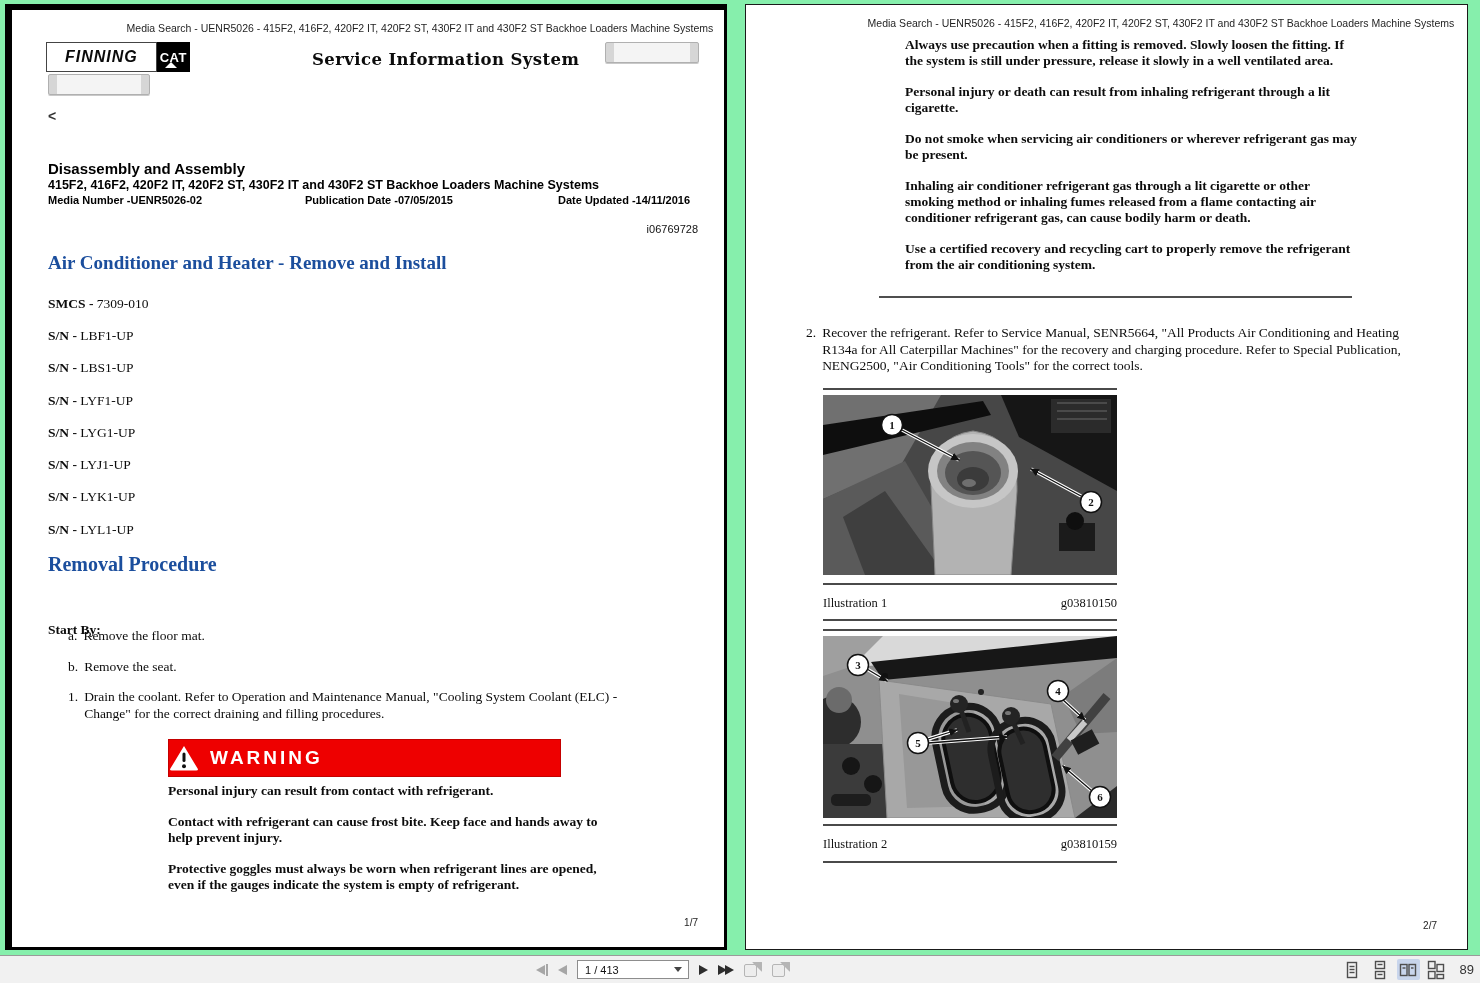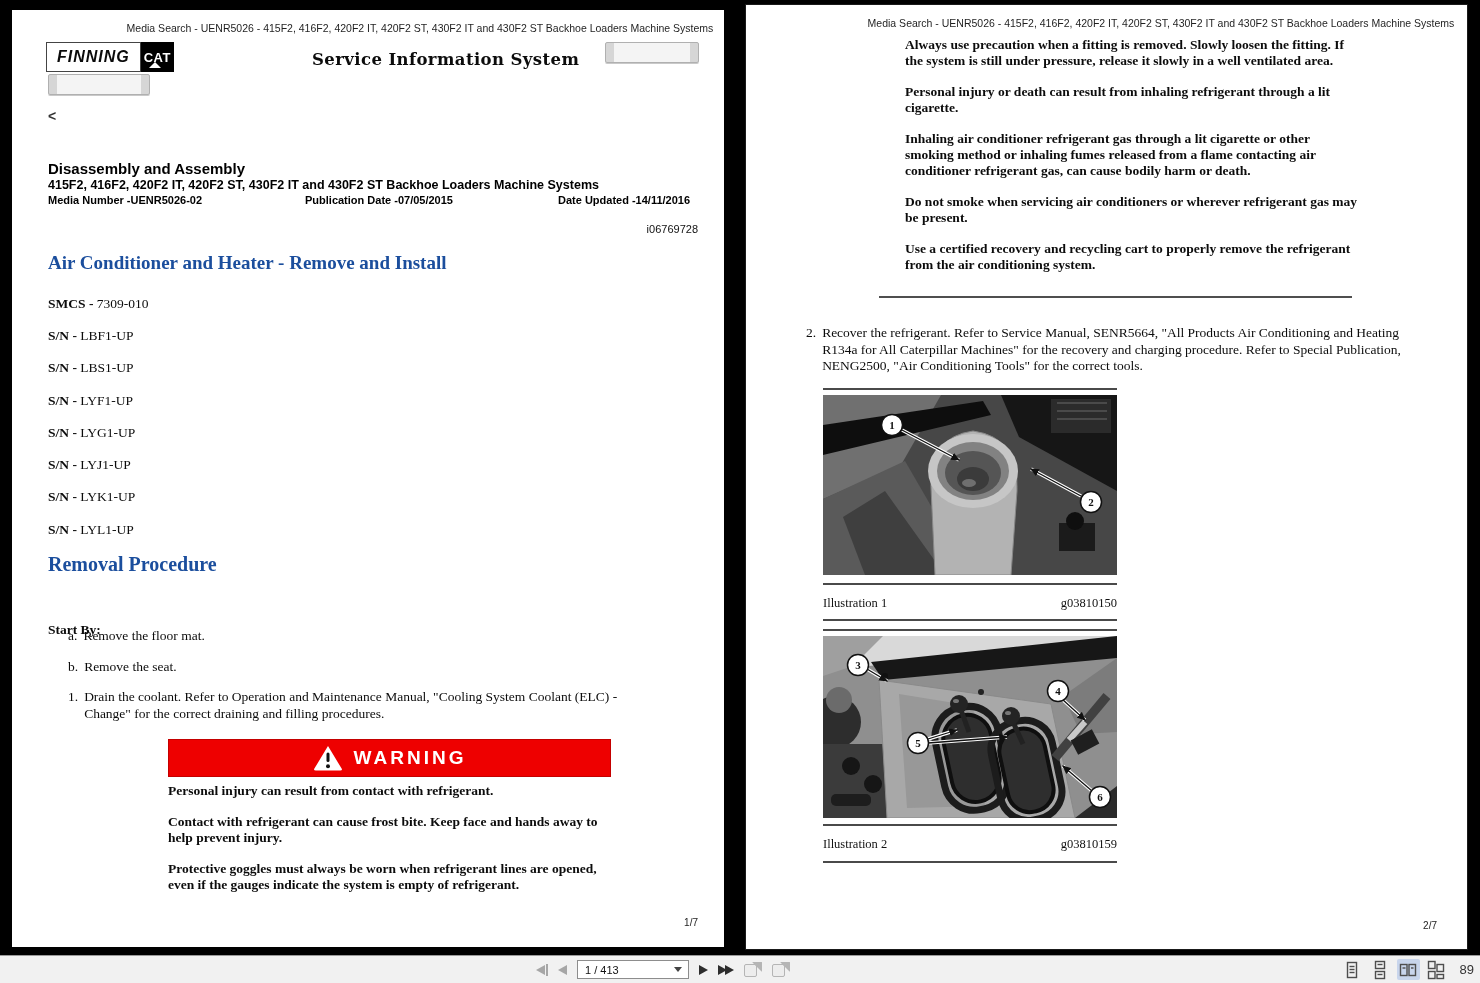--- a/index.html
+++ b/index.html
@@ -1,43 +1,43 @@
 <!DOCTYPE html>
 <html><head>
 <meta charset="utf-8">
 <style>
   html,body{margin:0;padding:0}
   body{width:1480px;height:983px;font-family:"Liberation Serif",serif;background:#9d9d9d}
-  .viewer{position:relative;width:1480px;height:983px;background:#000000;overflow:hidden}
+  .viewer{position:relative;width:1480px;height:983px;background:#86efac;overflow:hidden}
   .abs{position:absolute}
   .page{position:absolute;background:#fff;box-sizing:border-box;top:4px;height:946px}
   #pageL{left:5px;width:722px;border:3px solid #000;border-left-width:7px;border-top-width:6px}
   #pageR{left:745px;width:723px;border:1px solid #1a1a1a}
   .hdr{font-family:"Liberation Sans",sans-serif;font-size:10.5px;color:#1f1f1f;text-align:center;top:12px;white-space:nowrap}
   
   .logo{left:34px;top:32px;height:30px;display:flex;align-items:stretch}
-  .finning{display:flex;align-items:center;padding:0 10px;border:1px solid #444;background:#fff;
+  .finning{display:flex;align-items:center;padding:0 18px;border:1px solid #444;background:#fff;
            font-family:"Liberation Sans",sans-serif;font-weight:bold;font-style:italic;font-size:16px;letter-spacing:1px;color:#0a0a0a}
   .catbox{position:relative;width:33px;background:#000;color:#fff;display:flex;align-items:center;justify-content:center;
           font-family:"Liberation Sans",sans-serif;font-weight:bold;font-size:13px;letter-spacing:.5px}
   .cat-tri{position:absolute;left:8px;bottom:4px;width:0;height:0;border-left:6px solid transparent;border-right:6px solid transparent;border-bottom:6px solid #fff}
   .sis{left:300px;top:40px;font-family:"DejaVu Serif",serif;font-weight:bold;font-size:16.5px;letter-spacing:.4px;color:#0c0c0c}
   .btn{height:19px;background:linear-gradient(90deg,#d6d6d6 0 8px,#f4f4f4 8px calc(100% - 8px),#d6d6d6 calc(100% - 8px));
        border:1px solid #b0b0b0;border-radius:2px;box-shadow:0 1px 0 #c9c9c9}
   .back{font-family:"Liberation Sans",sans-serif;font-weight:bold;font-size:14px;color:#333;cursor:pointer}
   .doctitle{font-family:"Liberation Sans",sans-serif;font-weight:bold;font-size:15px;color:#000}
   .docsub{font-family:"Liberation Sans",sans-serif;font-weight:bold;font-size:12.5px;color:#000}
   .meta{font-family:"Liberation Sans",sans-serif;font-weight:bold;font-size:11px;color:#000;white-space:nowrap}
   .docid{font-family:"Liberation Sans",sans-serif;font-size:11px;color:#111}
   .h-blue{font-family:Liberation Serif, serif;font-weight:bold;color:#1b4e9d}
   .body-line{font-size:13.5px;color:#0c0c0c;white-space:nowrap}
   .body-line b{font-weight:bold}
   .step{display:flex;gap:6px;font-size:13.5px;color:#0c0c0c;line-height:16.5px}
-  .warnbox{width:443px;height:38px;background:#ee0000;border:1px solid #c40000;box-sizing:border-box;
-           display:flex;align-items:center;justify-content:center;gap:11px}
+  .warnbox{width:393px;height:38px;background:#ee0000;border:1px solid #c40000;box-sizing:border-box;
+           display:flex;align-items:center;justify-content:flex-start;gap:11px}
   .warntext{font-family:"Liberation Sans",sans-serif;font-weight:bold;font-size:19px;letter-spacing:3px;color:#fff}
   .warnparas{width:450px}
   .warnparas p,.rparas p{margin:0 0 15px 0;font-weight:bold;font-size:13.5px;line-height:16px;color:#0c0c0c}
   .rparas{width:455px}
   .rparas p{line-height:15.8px;margin-bottom:15.5px}
   .rule{height:2px;background:#4f4f4f}
   .ill-hr{height:2px;background:#4a4a4a}
   .capt{display:flex;justify-content:space-between;font-size:12.5px;color:#111}
   .pgnum{font-family:"Liberation Sans",sans-serif;font-size:10px;color:#222}
   
@@ -141,22 +141,22 @@
 
     <div class="abs pgnum" style="right:26px;top:907px">1/7</div>
   </div>
 
   <div class="page" id="pageR">
     <div class="abs hdr" style="left:95px;width:640px">Media Search - UENR5026 - 415F2, 416F2, 420F2 IT, 420F2 ST, 430F2 IT and 430F2 ST Backhoe Loaders Machine Systems</div>
 
     <div class="abs rparas" style="left:159px;top:32px">
       <p>Always use precaution when a fitting is removed. Slowly loosen the fitting. If the system is still under pressure, release it slowly in a well ventilated area.</p>
       <p>Personal injury or death can result from inhaling refrigerant through a lit cigarette.</p>
+      <p>Do not smoke when servicing air conditioners or wherever refrigerant gas may be present.</p>
       <p>Inhaling air conditioner refrigerant gas through a lit cigarette or other smoking method or inhaling fumes released from a flame contacting air conditioner refrigerant gas, can cause bodily harm or death.</p>
-      <p>Do not smoke when servicing air conditioners or wherever refrigerant gas may be present.</p>
       <p>Use a certified recovery and recycling cart to properly remove the refrigerant from the air conditioning system.</p>
     </div>
 
     <div class="abs rule" style="left:133px;top:291px;width:473px"></div>
 
     <div class="abs step" style="left:60px;top:320px">
       <span>2.</span>
       <span style="width:597px;display:inline-block">Recover the refrigerant. Refer to Service Manual, SENR5664, "All Products Air Conditioning and Heating R134a for All Caterpillar Machines" for the recovery and charging procedure. Refer to Special Publication, NENG2500, "Air Conditioning Tools" for the correct tools.</span>
     </div>
 

